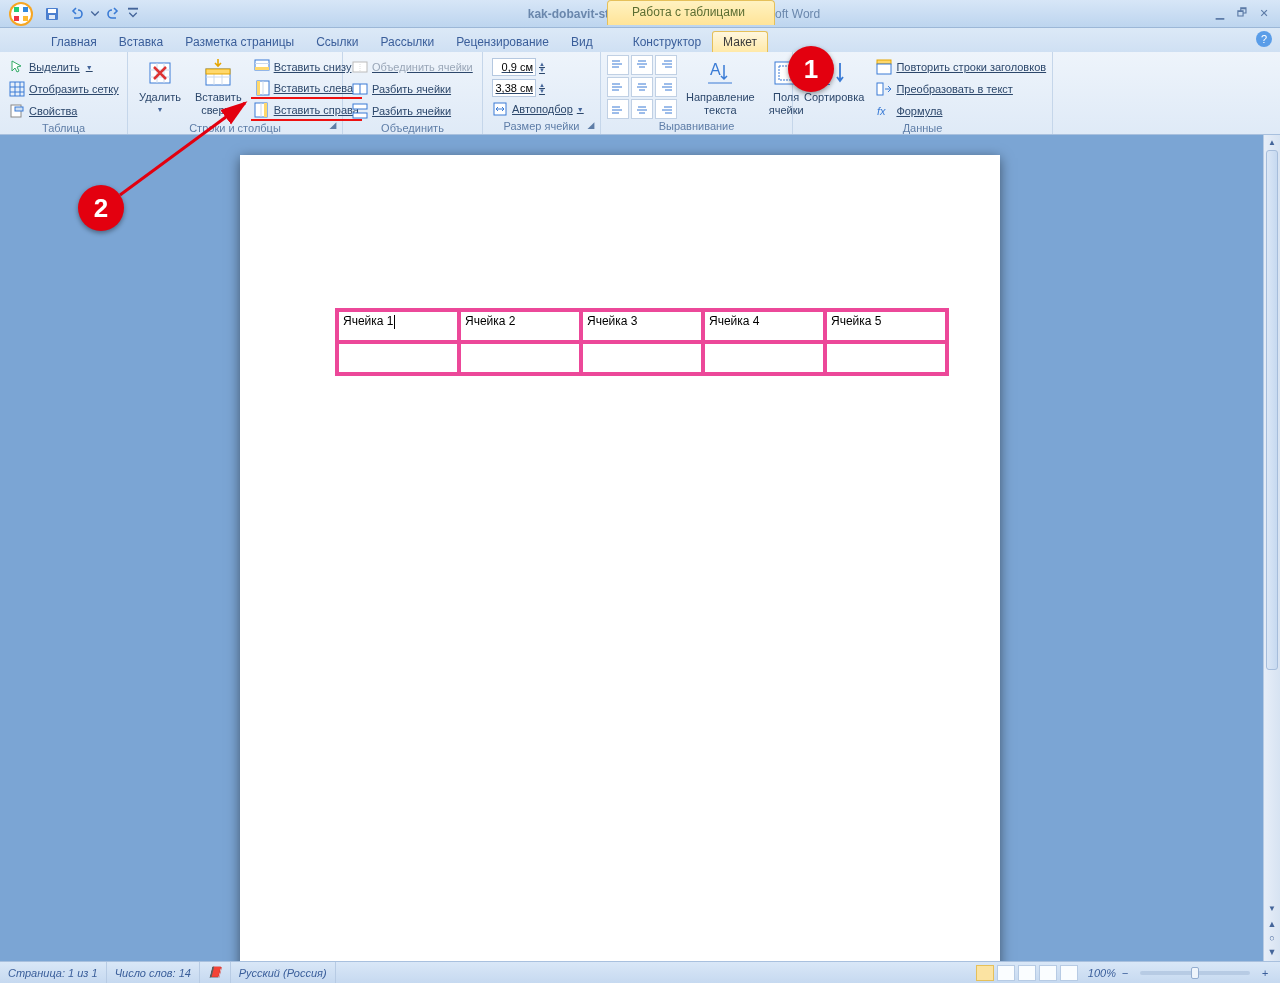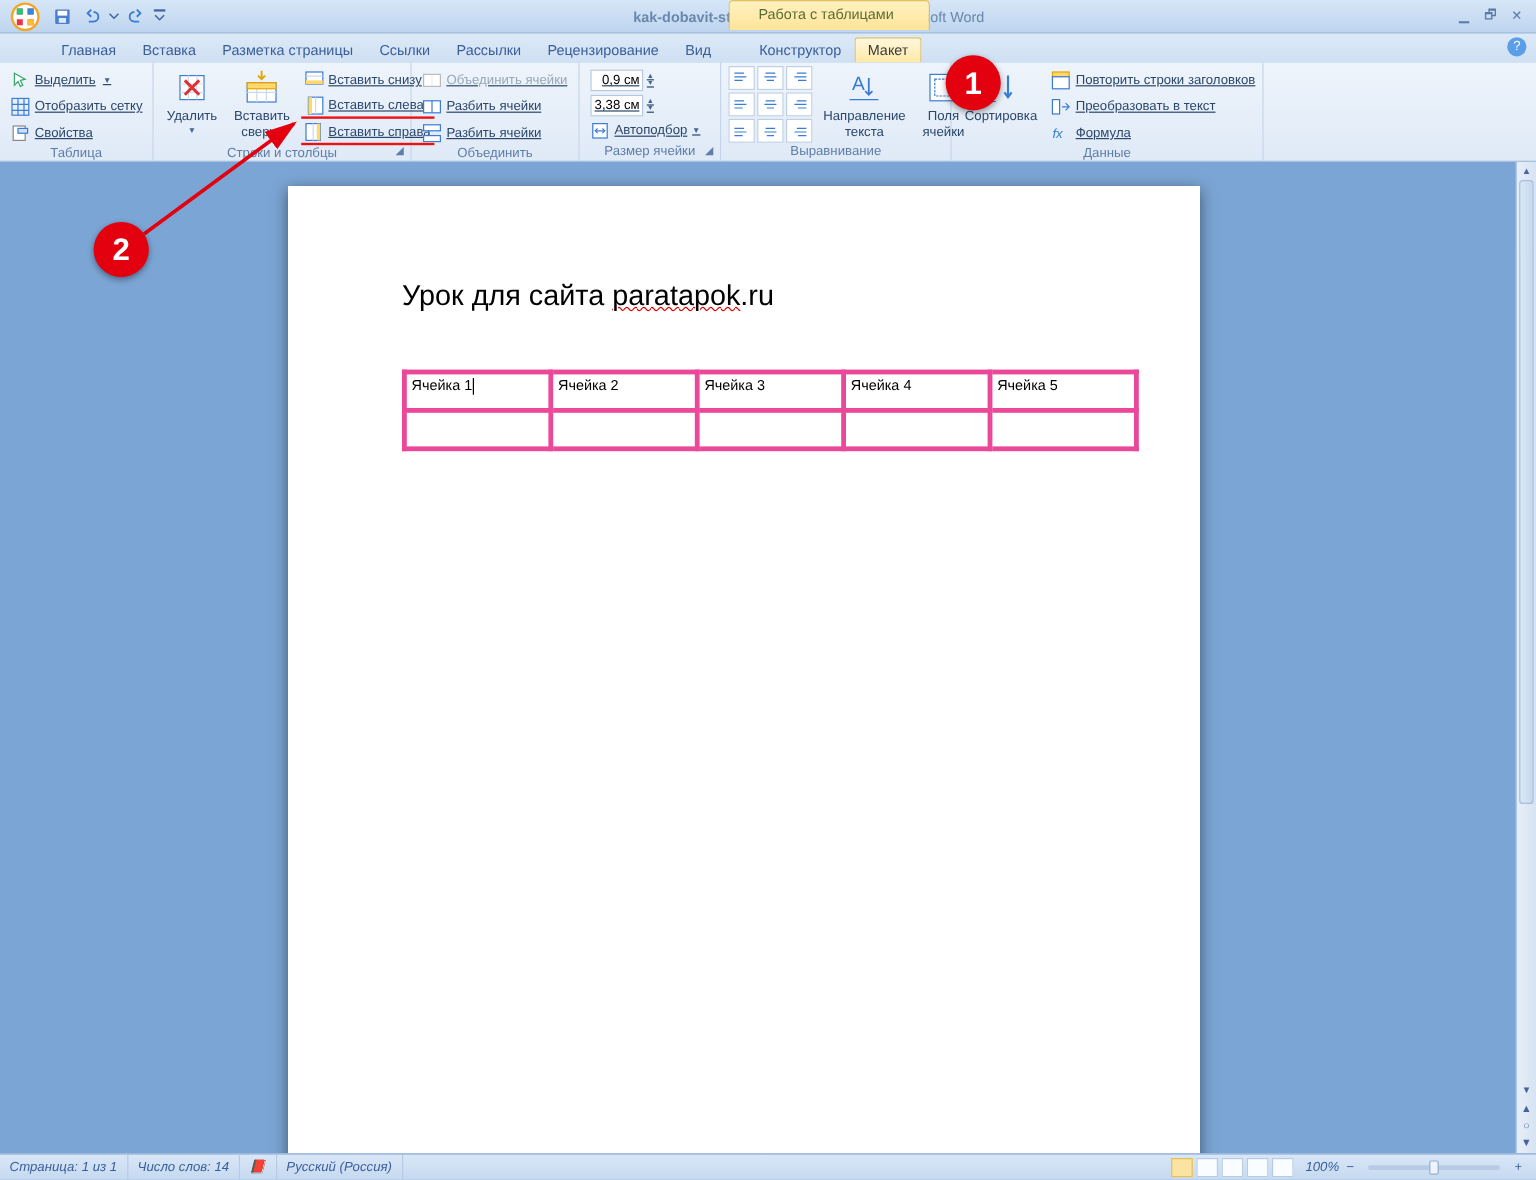--- a/index.html
+++ b/index.html
@@ -458,23 +458,20 @@
             <span>Формула</span>
           </span>
       </div>
     </div>
     <div class="group-label">Данные</div>
   </div>
 </div>
 
 <div class="workspace">
   <div class="page">
-    <div class="doc-title">
-      <span>Урок для сайта </span><span class="ul">paratapok</span><span>.ru</span>
-    </div>
     <table class="doc-table">
       <tbody>
           <tr>
         <td><span>Ячейка 1</span><span class="cursor"></span></td>
         <td>Ячейка 2</td>
         <td>Ячейка 3</td>
         <td>Ячейка 4</td>
         <td>Ячейка 5</td>
       </tr>
       <tr>

